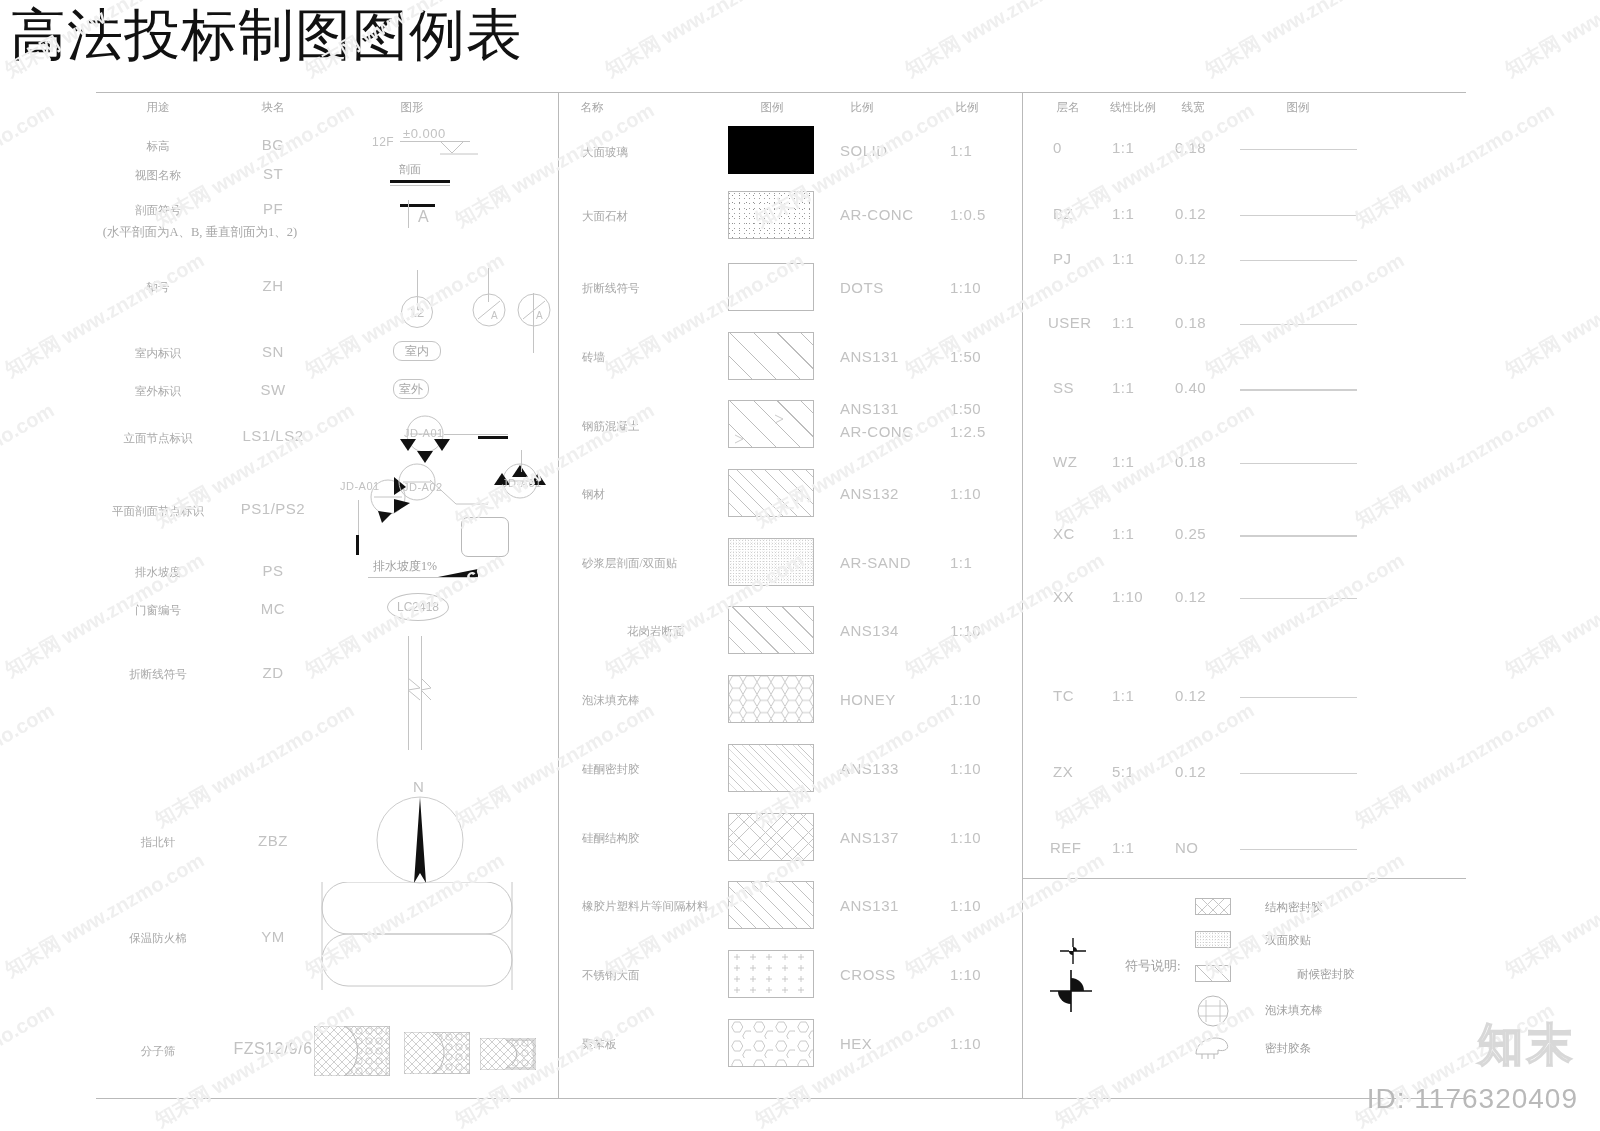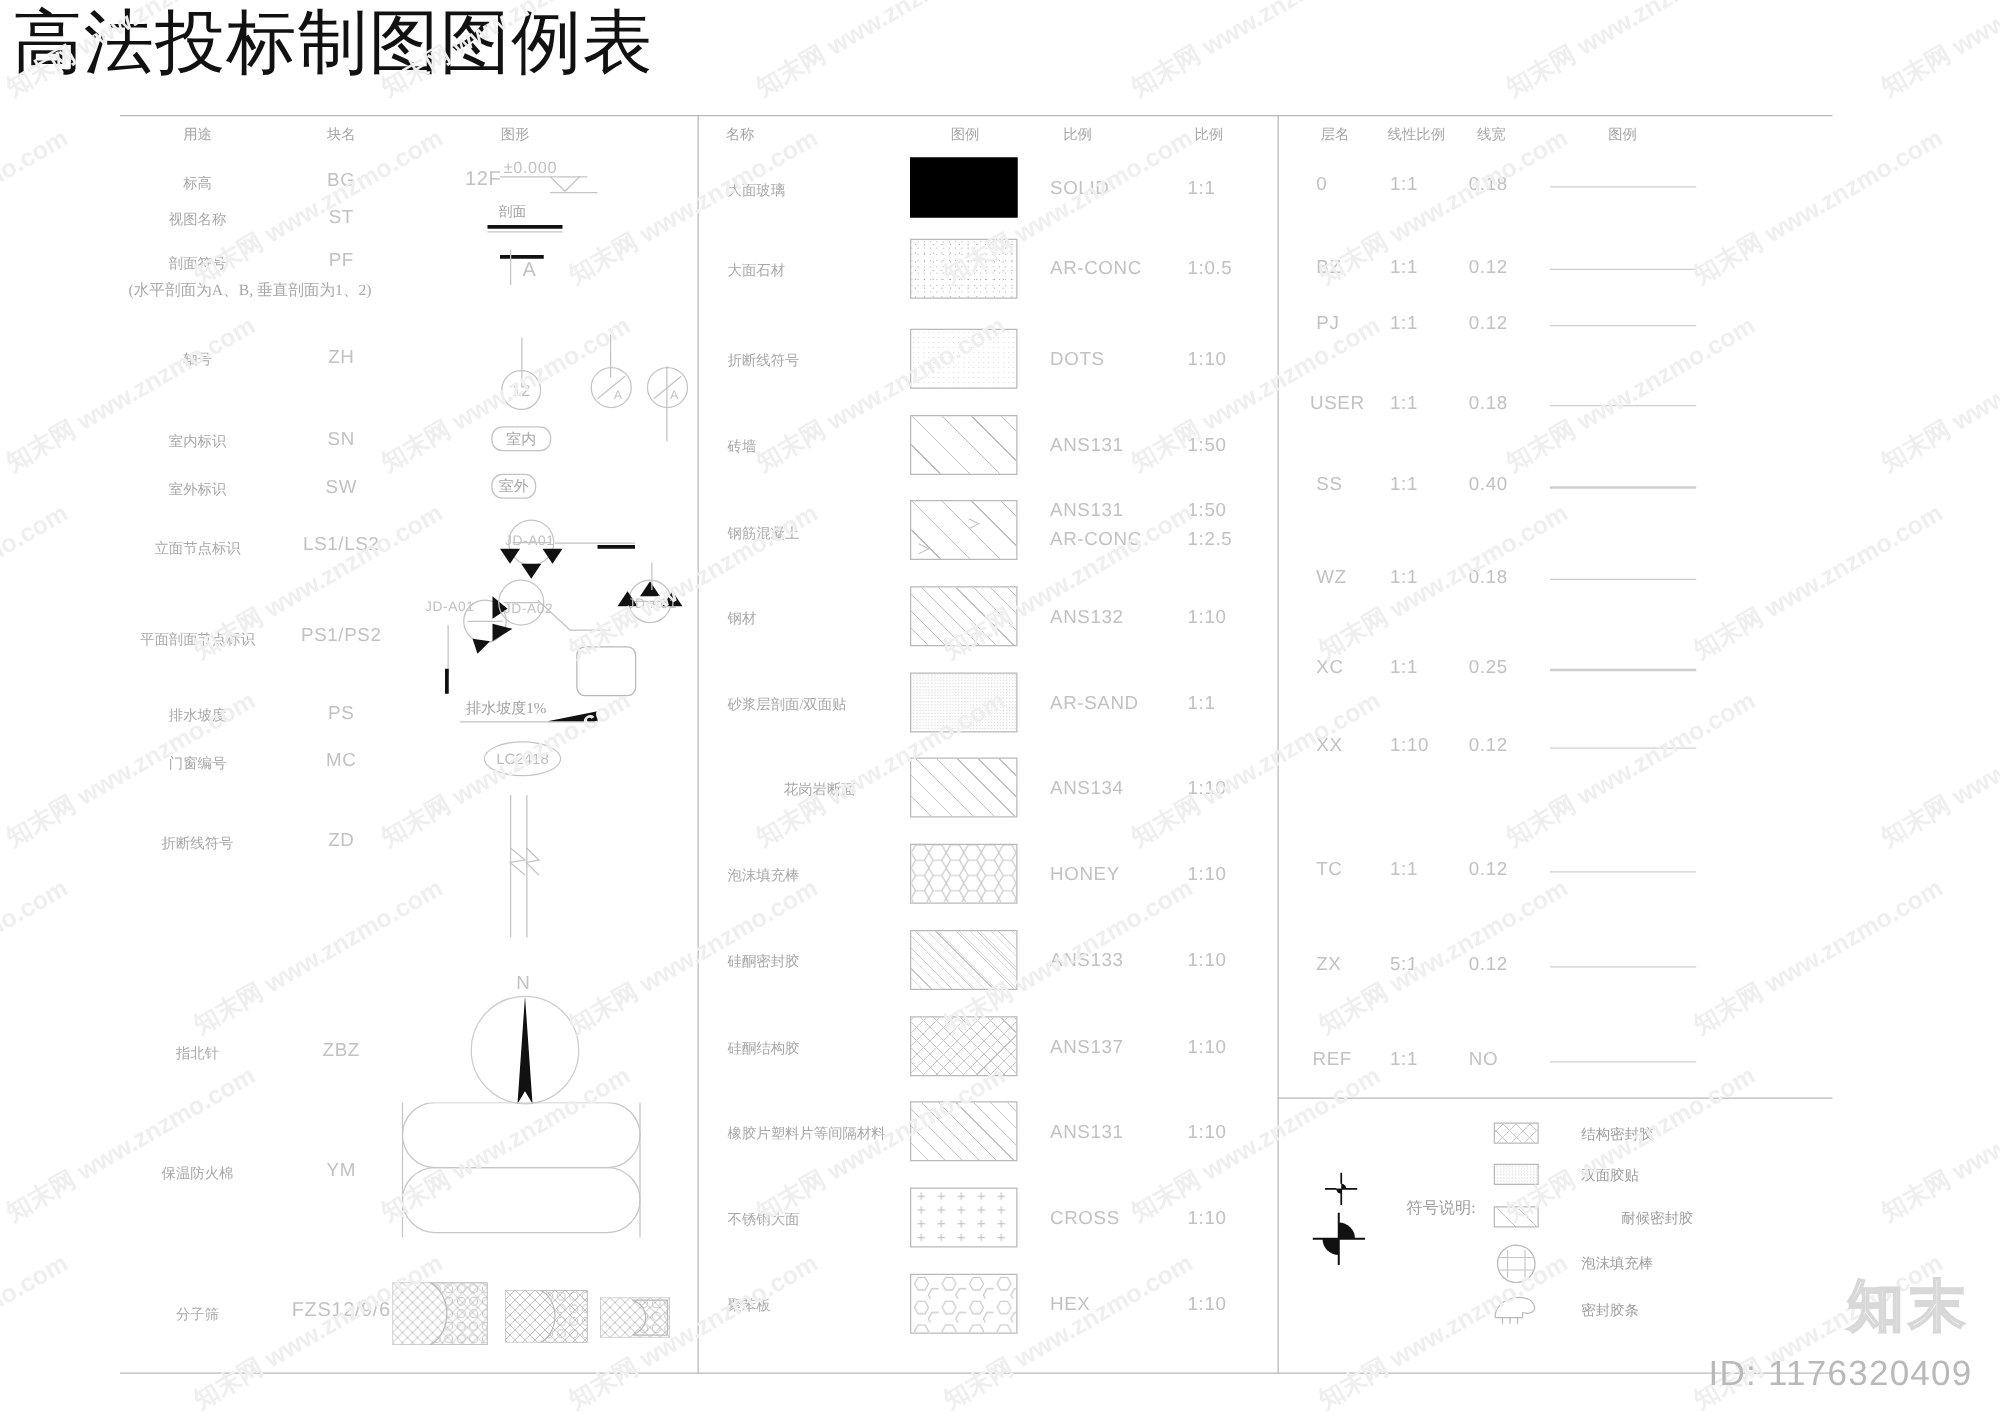--- a/index.html
+++ b/index.html
@@ -171,21 +171,21 @@
 
 <div class="cell cn  ctr" style="left:158px;top:835px;">指北针</div>
 <div class="cell code ctr" style="left:273px;top:832px;">ZBZ</div>
 
 <div class="cell cn  ctr" style="left:158px;top:931px;">保温防火棉</div>
 <div class="cell code ctr" style="left:273px;top:928px;">YM</div>
 
 <div class="cell cn  ctr" style="left:158px;top:1044px;">分子筛</div>
 <div class="cell code ctr" style="left:273px;top:1040px;font-size:16px;">FZS12/9/6</div>
 
-<div class="cell code" style="left:372px;top:135px;font-size:16px;">12F</div>
+<div class="cell code" style="left:372px;top:135px;font-size:12px;">12F</div>
 <div class="cell code" style="left:403px;top:126px;font-size:13px;">±0.000</div>
 <div class="thinline" style="left:400px;top:141px;width:70px;height:1px;"></div>
 <svg style="position:absolute;left:440px;top:141px;" width="40" height="16">
   <polyline points="0,0 12,12 24,0" fill="none" stroke="#c4c4c4" stroke-width="1"></polyline>
   <line x1="0" y1="13" x2="38" y2="13" stroke="#c4c4c4" stroke-width="1"></line>
 </svg>
 
 <div class="cell cn" style="left:399px;top:162px;font-size:11px;color:#9e9e9e;">剖面</div>
 <div class="thickline" style="left:390px;top:180px;width:60px;height:2.5px;"></div>
 <div class="thinline" style="left:390px;top:185px;width:60px;height:1px;"></div>

